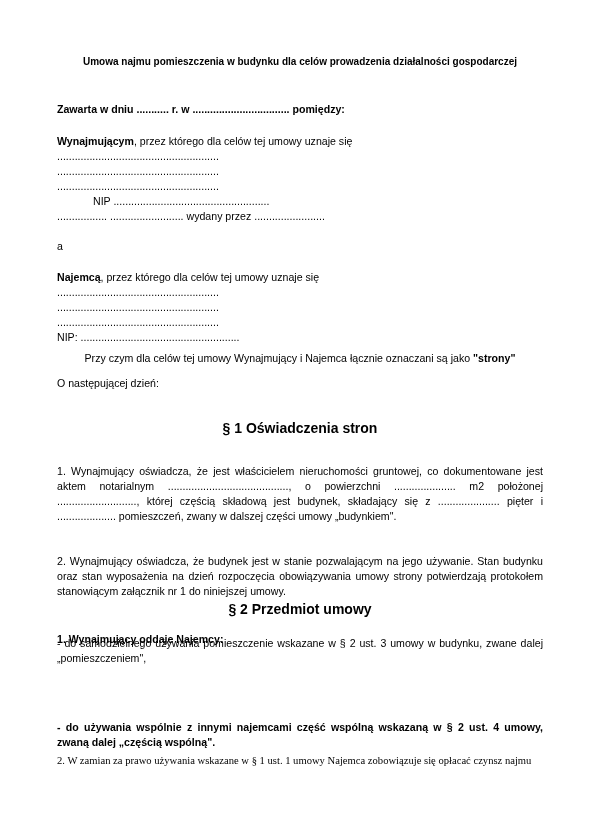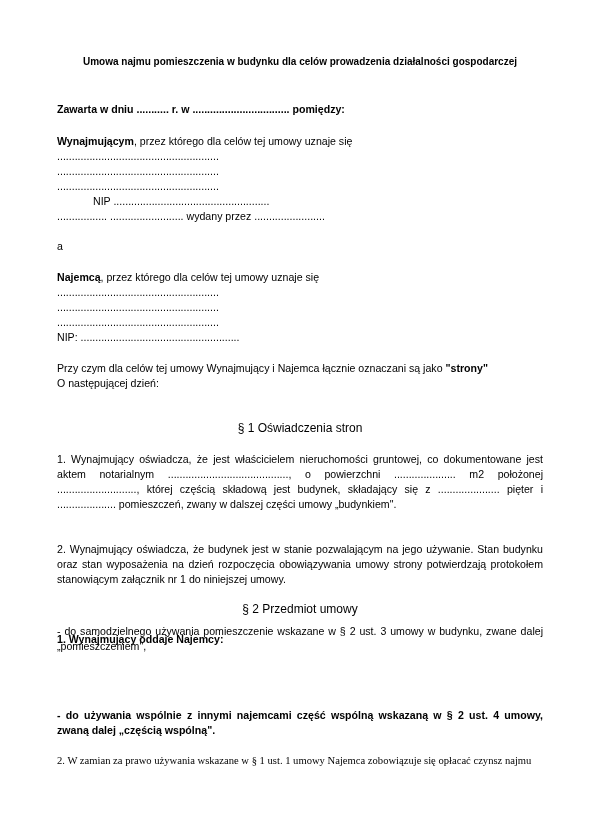--- a/index.html
+++ b/index.html
@@ -28,23 +28,23 @@
     left: 0;
     top: 52px;
     width: 486px;
     text-align: center;
     font-weight: bold;
     font-size: 10px;
     line-height: 19px;
   }
   .abs { position: absolute; left: 0; width: 486px; }
   .b { font-weight: bold; }
-  .just { text-align: justify; text-align-last: left; }
+  .just { text-align: justify; text-align-last: left; margin-top: 12px; }
   .line { display: block; white-space: pre; }
-  .heading { font-weight: normal; text-align: center; font-size: 12px; }
+  .heading { font-weight: bold; text-align: center; font-size: 14px; }
 </style>
 </head>
 <body>
 
 <div class="page">
 
   <div class="title">Umowa najmu pomieszczenia w budynku dla celów prowadzenia działalności gospodarczej</div>
 
   <div class="abs b" style="top:102px;">Zawarta w dniu ........... r. w ................................. pomiędzy:</div>
 
@@ -60,21 +60,21 @@
   <div class="abs" style="top:239px;">a</div>
 
   <div class="abs" style="top:270px;">
     <span class="b">Najemcą</span><span>, przez którego dla celów tej umowy uznaje się</span>
   </div>
   <div class="abs line" style="top:285px;">.......................................................</div>
   <div class="abs line" style="top:300px;">.......................................................</div>
   <div class="abs line" style="top:315px;">.......................................................</div>
   <div class="abs line" style="top:330px;">NIP: ......................................................</div>
 
-  <div class="abs" style="top:361px;">
+  <div class="abs" style="top:351px;text-align:center;">
     <span>Przy czym dla celów tej umowy Wynajmujący i Najemca łącznie oznaczani są jako </span><span class="b">"strony"</span>
   </div>
   <div class="abs" style="top:376px;">O następującej dzień:</div>
 
   <div class="abs heading" style="top:421px;">§ 1 Oświadczenia stron</div>
   <div class="abs just" style="top:452px;">1. Wynajmujący oświadcza, że jest właścicielem nieruchomości gruntowej, co dokumentowane jest aktem notarialnym ........................................., o powierzchni ..................... m2 położonej ..........................., której częścią składową jest budynek, składający się z ..................... pięter i .................... pomieszczeń, zwany w dalszej części umowy „budynkiem".</div>
   <div class="abs just" style="top:542px;">2. Wynajmujący oświadcza, że budynek jest w stanie pozwalającym na jego używanie. Stan budynku oraz stan wyposażenia na dzień rozpoczęcia obowiązywania umowy strony potwierdzają protokołem stanowiącym załącznik nr 1 do niniejszej umowy.</div>
 
   <div class="abs heading" style="top:602px;">§ 2 Przedmiot umowy</div>
   <div class="abs" style="top:632px;font-weight:bold;">1. Wynajmujący oddaje Najemcy:</div>

